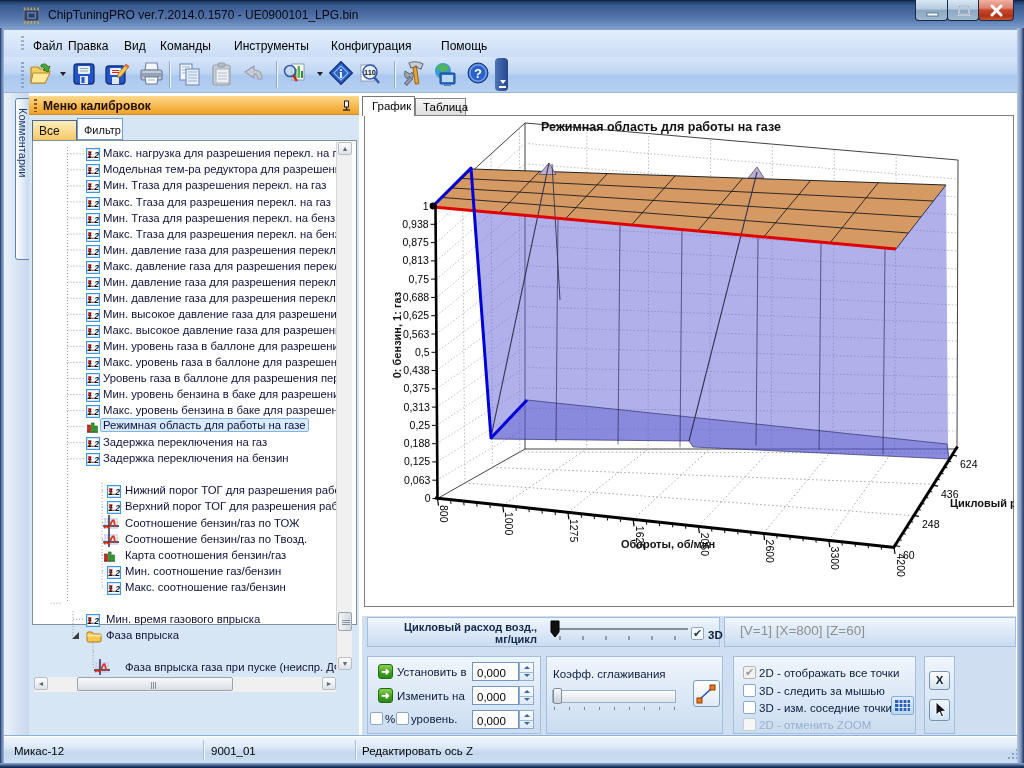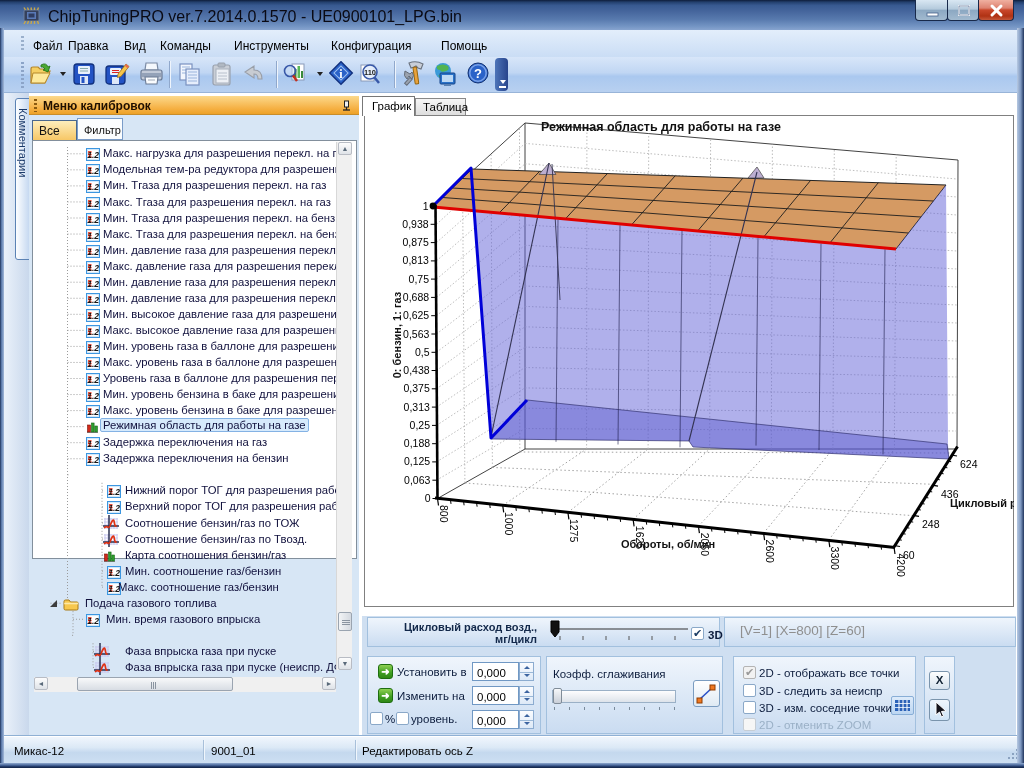--- a/index.html
+++ b/index.html
@@ -1,19 +1,19 @@
 <!DOCTYPE html>
 <html><head><meta charset="utf-8"><style>
 *{margin:0;padding:0;box-sizing:border-box}
 html,body{width:1024px;height:768px;overflow:hidden;font-family:"Liberation Sans",sans-serif}
 .abs{position:absolute}
 body{position:relative;background:#fff}
 
 #titlebar{left:0;top:0;width:1024px;height:30px;background:linear-gradient(#0e1d3a 0%,#23406e 7%,#385a91 18%,#47679e 40%,#587aae 65%,#7495c4 88%,#87a4cf 100%)}
-#apptitle{left:48px;top:8px;font-size:16px;color:#0a0a14}
+#apptitle{left:48px;top:8px;font-size:12px;color:#0a0a14}
 #appico{left:21px;top:6px}
 .capbtn{top:0;height:21px;border:1px solid #18294a;border-top:none;border-radius:0 0 4px 4px;background:linear-gradient(#d9e7f3 0%,#b4cadc 45%,#8ca8c2 52%,#a2bad0 100%)}
 #btnmin{left:915px;width:33px} #btnmax{left:947px;width:32px}
 #btnclose{left:978px;width:36px;background:linear-gradient(#f0b0a0 0%,#dd8270 40%,#c9472b 50%,#b03214 80%,#c4573a 100%)}
 
 #menubar{left:4px;top:30px;width:1013px;height:27px;background:linear-gradient(#e3eefb,#caddf5)}
 .mitem{position:absolute;top:9px;font-size:12px;color:#000}
 #toolbar{left:4px;top:57px;width:1013px;height:36px;background:linear-gradient(#d8e6f9 0%,#c0d6f3 45%,#aac8ef 55%,#b8d0f0 100%);border-bottom:1px solid #98b4d8}
 .tsep{position:absolute;top:4px;width:1px;height:27px;background:#90a8cc;box-shadow:1px 0 0 #eef4fc}
 
@@ -21,21 +21,21 @@
 #comtab{left:15px;top:98px;width:16px;height:162px;background:linear-gradient(to right,#fdfeff,#c2d6f0);border:1px solid #5b82b4;border-radius:3px 0 0 3px;}
 #comtab span{position:absolute;left:1px;top:9px;writing-mode:vertical-rl;font-size:11px;color:#1b3a6b}
 
 #lp{left:29px;top:96px;width:330px;height:639px;background:#d7e6f5}
 #lphead{left:0;top:0;width:330px;height:19px;background:linear-gradient(#fcd98b,#f5b043 70%,#eda227);border-bottom:1px solid #c88d2a}
 #lphead .cap{position:absolute;left:14px;top:3px;font-weight:bold;font-size:12px;color:#201000}
 #lpgrip{position:absolute;left:5px;top:3px;width:3px;height:13px;background:repeating-linear-gradient(#8a5a10 0 2px,transparent 2px 4px)}
 #pin{position:absolute;right:8px;top:3px;font-size:11px;color:#222}
 .tab1{left:3px;top:24px;width:45px;height:20px;background:linear-gradient(#fdeebc,#f7c766);border:1px solid #4a688e;border-bottom:none;z-index:3;font-size:12px;color:#111;padding:3px 0 0 6px}
 .tab2{left:48px;top:22px;width:46px;height:22px;background:#fbfdfe;border:1px solid #7a9cc8;font-size:11px;color:#111;padding:5px 0 0 6px;overflow:hidden}
-#treepanel{left:3px;top:44px;width:325px;height:419px;background:#fff;border:1px solid #828f9c}
+#treepanel{left:3px;top:44px;width:325px;height:485px;background:#fff;border:1px solid #828f9c}
 #treeclip{left:0;top:0;width:303px;height:534px;overflow:hidden}
 .trow{position:absolute;left:0;width:303px;height:16px}
 .ttx,.sel{position:absolute;top:1px;font-size:11.3px;color:#10103c;white-space:nowrap}
 .sel{background:#d6eafc;border:1px solid #84b2e4;border-radius:2px;padding:0 2px;top:-1px}
 .ticw{position:absolute;top:1px}
 .tri{position:absolute;top:4px;width:0;height:0;border-left:7px solid transparent;border-bottom:7px solid #3c3c3c}
 #vscr{left:303px;top:1px;width:16px;height:528px;background:#f0f0f0;border-left:1px solid #d8d8d8}
 .scrbtn{position:absolute;left:1px;width:14px;height:13px;background:linear-gradient(#fdfdfd,#dfe3e8);border:1px solid #b8bcc4;border-radius:2px;color:#5a6a7a;font-size:7px;text-align:center;line-height:12px}
 #vthumb{position:absolute;left:1px;top:470px;width:14px;height:19px;background:linear-gradient(to right,#f2f4f6,#d4d9e0);border:1px solid #9aa4b0;border-radius:2px}
 #vthumb i{position:absolute;left:3px;top:7px;width:8px;height:5px;background:repeating-linear-gradient(#8a94a0 0 1px,transparent 1px 2px)}
@@ -641,61 +641,42 @@
           <span class="ticw" style="left:74px"><svg class="tic" width="14" height="13" viewBox="0 0 14 13">
               <rect x="0.5" y="0.5" width="13" height="12" fill="#fff" stroke="#3c96e0" stroke-width="1.2"></rect>
               <rect x="1.6" y="1.6" width="10.8" height="9.8" fill="none" stroke="#cfe6f8" stroke-width="1"></rect>
               <g stroke="#e01800" stroke-width="1.5">
                 <line x1="2" y1="4" x2="5.5" y2="4"></line>
                 <line x1="2" y1="6.5" x2="5.5" y2="6.5"></line>
                 <line x1="2" y1="9" x2="5.5" y2="9"></line>
               </g>
               <text x="13" y="10" font-size="8.5" font-style="italic" font-weight="bold" fill="#161616" text-anchor="end" font-family="Liberation Sans">1.2</text>
             </svg></span>
-          <span class="ttx" style="left:85px">Макс. соотношение газ/бензин</span>
-        </div>
-        <div class="trow" style="top:454.7px">
-          <span class="tri" style="left:17px"></span>
-          <span class="ticw" style="left:30px"><svg class="tic tfold" width="16" height="13" viewBox="0 0 16 13">
+          <span class="ttx" style="left:92px">Макс. соотношение газ/бензин</span>
+        </div>
+        <div class="trow" style="top:470.8px">
+          <span class="ticw" style="left:53px"><svg class="tic" width="14" height="13" viewBox="0 0 14 13">
+              <rect x="0.5" y="0.5" width="13" height="12" fill="#fff" stroke="#3c96e0" stroke-width="1.2"></rect>
+              <rect x="1.6" y="1.6" width="10.8" height="9.8" fill="none" stroke="#cfe6f8" stroke-width="1"></rect>
+              <g stroke="#e01800" stroke-width="1.5">
+                <line x1="2" y1="4" x2="5.5" y2="4"></line>
+                <line x1="2" y1="6.5" x2="5.5" y2="6.5"></line>
+                <line x1="2" y1="9" x2="5.5" y2="9"></line>
+              </g>
+              <text x="13" y="10" font-size="8.5" font-style="italic" font-weight="bold" fill="#161616" text-anchor="end" font-family="Liberation Sans">1.2</text>
+            </svg></span>
+          <span class="ttx" style="left:73px">Мин. время газового впрыска</span>
+        </div>
+        <div class="trow" style="top:486.8px">
+          <span class="tri" style="left:39px"></span>
+          <span class="ticw" style="left:53px"><svg class="tic tfold" width="16" height="13" viewBox="0 0 16 13">
               <path d="M1 3.5 Q1 2 2.5 2 L6 2 L7.5 4 L14 4 Q15 4 15 5 L15 11 Q15 12 13.5 12 L2.5 12 Q1 12 1 10.5 Z" fill="#f7c84e" stroke="#a87a18" stroke-width="1"></path>
               <path d="M1.2 5.5 L15 5.5" stroke="#fde9a8" stroke-width="1.6"></path>
             </svg></span>
-          <span class="ttx" style="left:52px">Подача газового топлива</span>
-        </div>
-        <div class="trow" style="top:470.8px">
-          <span class="ticw" style="left:53px"><svg class="tic" width="14" height="13" viewBox="0 0 14 13">
-              <rect x="0.5" y="0.5" width="13" height="12" fill="#fff" stroke="#3c96e0" stroke-width="1.2"></rect>
-              <rect x="1.6" y="1.6" width="10.8" height="9.8" fill="none" stroke="#cfe6f8" stroke-width="1"></rect>
-              <g stroke="#e01800" stroke-width="1.5">
-                <line x1="2" y1="4" x2="5.5" y2="4"></line>
-                <line x1="2" y1="6.5" x2="5.5" y2="6.5"></line>
-                <line x1="2" y1="9" x2="5.5" y2="9"></line>
-              </g>
-              <text x="13" y="10" font-size="8.5" font-style="italic" font-weight="bold" fill="#161616" text-anchor="end" font-family="Liberation Sans">1.2</text>
-            </svg></span>
-          <span class="ttx" style="left:73px">Мин. время газового впрыска</span>
-        </div>
-        <div class="trow" style="top:502.9px">
-          <span class="ticw" style="left:61px"><svg class="tic" width="16" height="16" viewBox="0 0 16 16" style="margin-top:-2px">
-              <g stroke="#c9c9ef" stroke-width="1">
-                <line x1="2" y1="3" x2="2" y2="14"></line>
-                <line x1="5" y1="3" x2="5" y2="14"></line>
-                <line x1="8" y1="3" x2="8" y2="14"></line>
-                <line x1="11" y1="3" x2="11" y2="14"></line>
-                <line x1="14" y1="3" x2="14" y2="14"></line>
-                <line x1="1" y1="4" x2="15" y2="4"></line>
-                <line x1="1" y1="7" x2="15" y2="7"></line>
-                <line x1="1" y1="10" x2="15" y2="10"></line>
-                <line x1="1" y1="13" x2="15" y2="13"></line>
-              </g>
-              <line x1="6" y1="0" x2="6" y2="16" stroke="#2a3050" stroke-width="1.5"></line>
-              <line x1="0" y1="11" x2="16" y2="11" stroke="#2a3050" stroke-width="1.5"></line>
-              <path d="M1 13 Q3 11 4.5 12 Q6 13 7 11 Q8 8 9.5 5.5 Q10.5 4.5 11 6 L12 10.5 Q12.5 12 13.5 10.5" fill="none" stroke="#e03010" stroke-width="1.6"></path>
-            </svg></span>
-          <span class="ttx" style="left:92px">Фаза впрыска газа при пуске</span>
+          <span class="ttx" style="left:73px">Фаза впрыска</span>
         </div>
         <div class="trow" style="top:518.9px">
           <span class="ticw" style="left:61px"><svg class="tic" width="16" height="16" viewBox="0 0 16 16" style="margin-top:-2px">
               <g stroke="#c9c9ef" stroke-width="1">
                 <line x1="2" y1="3" x2="2" y2="14"></line>
                 <line x1="5" y1="3" x2="5" y2="14"></line>
                 <line x1="8" y1="3" x2="8" y2="14"></line>
                 <line x1="11" y1="3" x2="11" y2="14"></line>
                 <line x1="14" y1="3" x2="14" y2="14"></line>
                 <line x1="1" y1="4" x2="15" y2="4"></line>
@@ -989,21 +970,21 @@
         <line x1="5" y1="19" x2="19" y2="6" stroke="#2a52c8" stroke-width="1.6"></line>
         <rect x="3" y="17" width="5" height="5" fill="#f07820" stroke="#903c00"></rect>
         <rect x="16" y="4" width="5" height="5" fill="#f07820" stroke="#903c00"></rect>
       </svg>
  </div>
 </div>
 <div class="abs cpan" style="left:733px;top:656px;width:183px;height:78px">
  <span class="cb cbg" style="left:9px;top:9px">✔</span>
     <span class="lbl" style="left:25px;top:10px">2D - отображать все точки</span>
  <span class="cb" style="left:9px;top:27px"></span>
-    <span class="lbl" style="left:25px;top:28px">3D - следить за неиспр</span>
+    <span class="lbl" style="left:25px;top:28px">3D - следить за мышью</span>
  <span class="cb" style="left:9px;top:44px"></span>
     <span class="lbl" style="left:25px;top:45px">3D - изм. соседние точки</span>
  <span class="cb cbd" style="left:9px;top:61px"></span>
     <span class="lbl" style="left:25px;top:62px;color:#9ab0c6">2D - отменить ZOOM</span>
 </div>
 <div class="abs cpan" style="left:924px;top:656px;width:31px;height:78px"></div>
 <div class="abs" id="gridbtn"><svg width="21" height="17">
       <g fill="#2a62b8">
         <rect x="3" y="3" width="15" height="3"></rect>
         <rect x="3" y="7" width="15" height="3"></rect>

